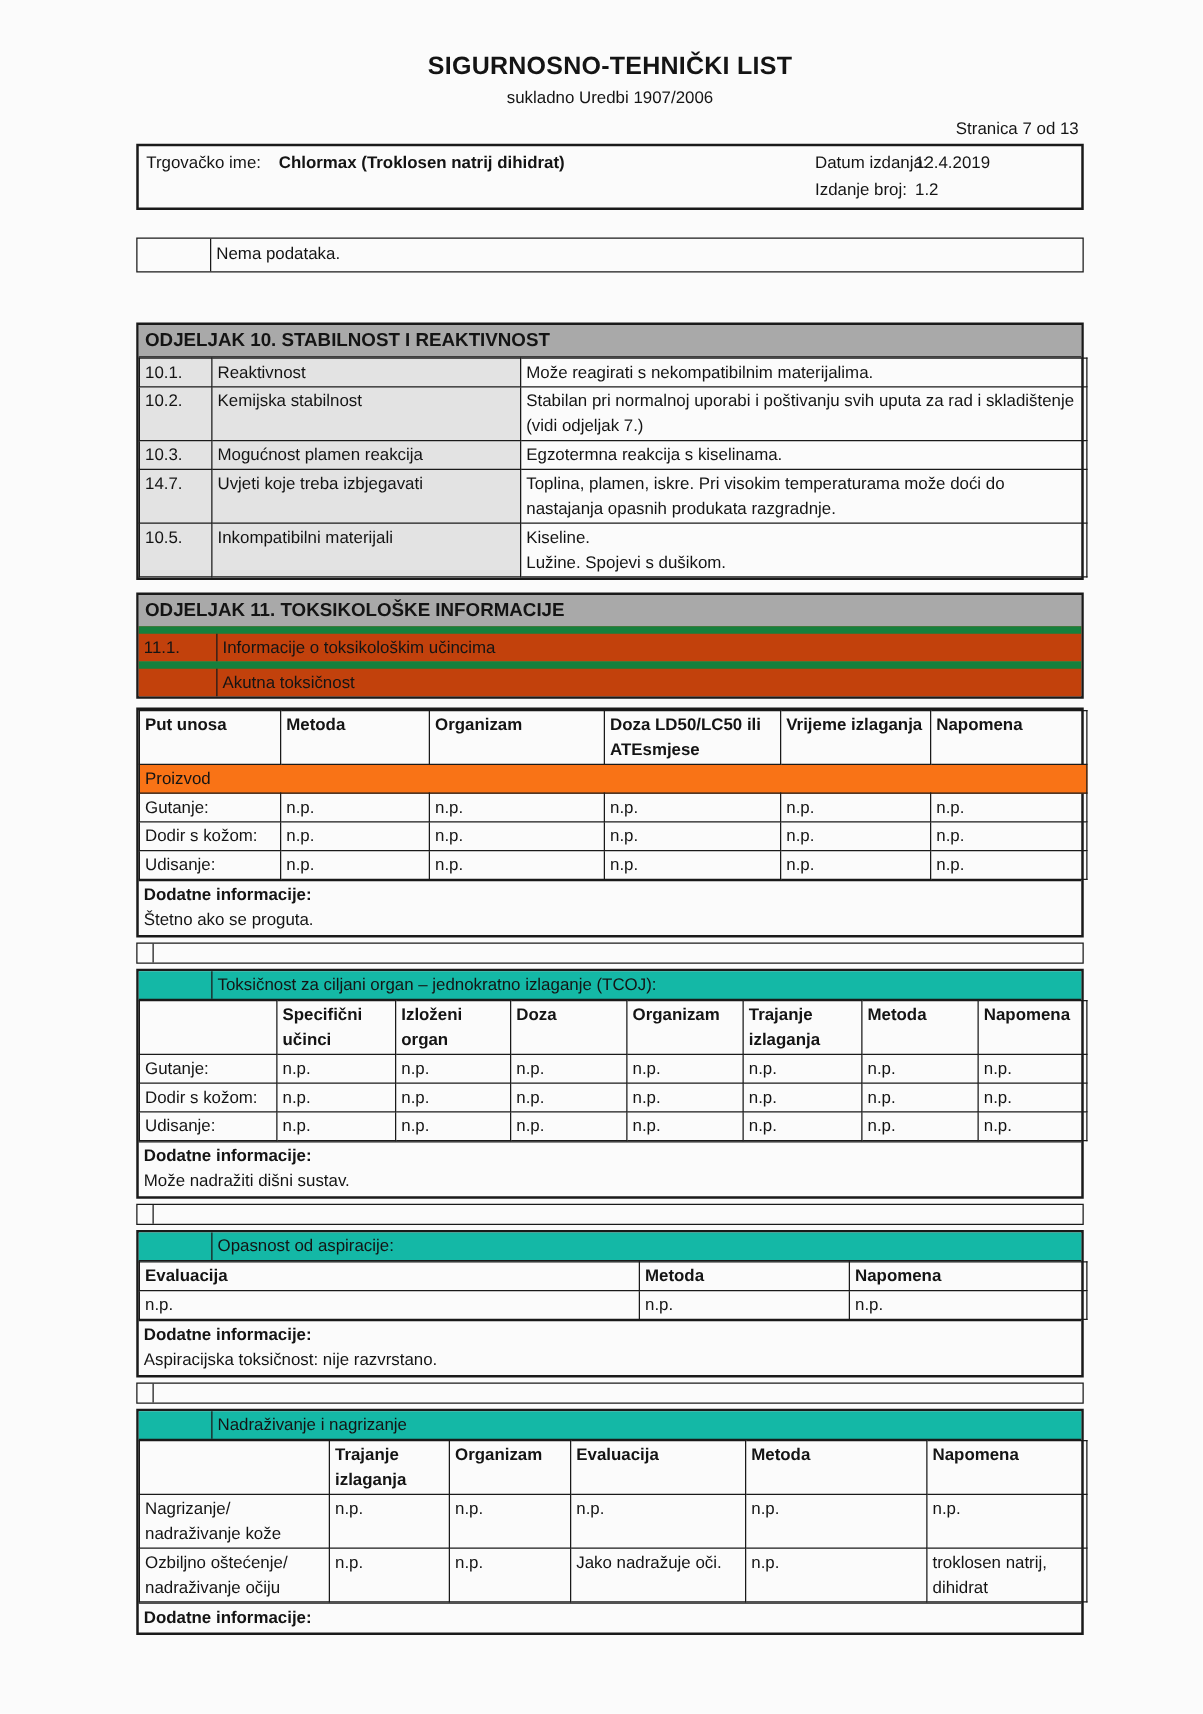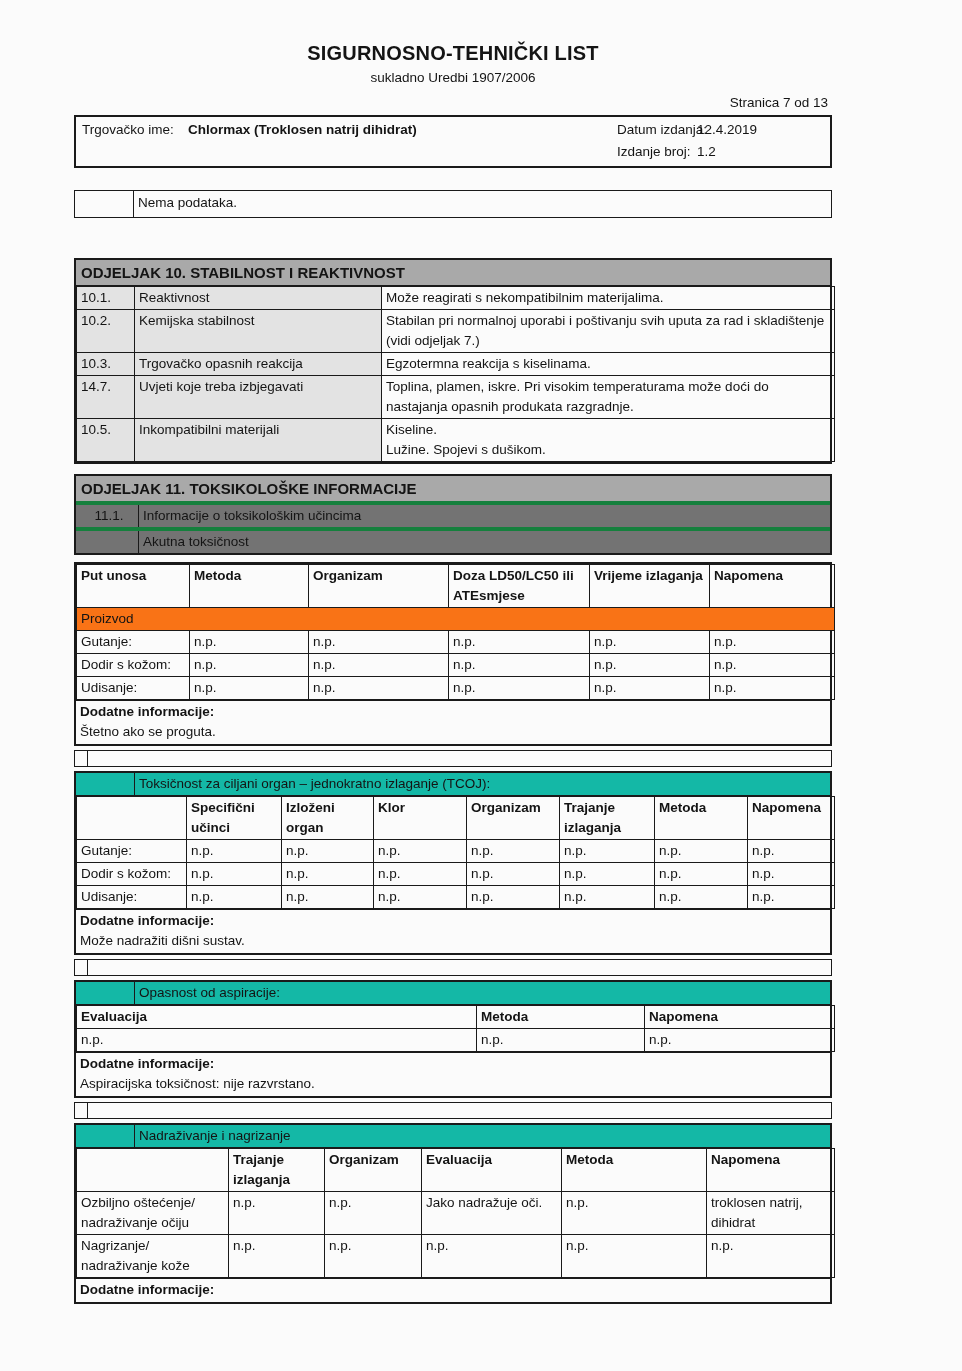--- a/index.html
+++ b/index.html
@@ -1,18 +1,18 @@
 <!DOCTYPE html>
 <html><head>
 <meta charset="utf-8">
 <style>
   html,body{margin:0;padding:0;}
   .page{width:962px;height:1371px;background:#fbfbfb;position:relative;overflow:hidden;
         font-family:"Liberation Sans","DejaVu Sans",sans-serif;color:#141414;}
-  .content{width:758px;margin-left:74px;}
+  .content{width:758px;margin-left:109px;}
   .title{padding-top:42px;text-align:center;font-size:20px;font-weight:bold;letter-spacing:.2px;}
   .subtitle{text-align:center;font-size:13.5px;margin-top:5px;}
   .pageno{text-align:right;font-size:13.5px;margin-top:10px;padding-right:4px;}
 
   .prodbox{border:2px solid #1a1a1a;margin-top:5px;padding:2px 0 3px 0;}
   .prow{position:relative;height:22px;line-height:22px;font-size:13.5px;}
   .prow .l1{position:absolute;left:6px;}
   .prow .l2{position:absolute;left:112px;font-weight:bold;}
   .prow .r1{position:absolute;left:541px;}
   .prow .r2{position:absolute;left:621px;}
@@ -26,21 +26,21 @@
   .secbar{background:#a9a9a9;font-weight:bold;font-size:15px;padding:3px 4px 2px 5px;line-height:20px;}
   .bb{border-bottom:1px solid #1a1a1a;}
 
   table.grid{border-collapse:collapse;width:100%;table-layout:fixed;font-size:13.5px;}
   table.grid td{border:1px solid #1a1a1a;vertical-align:top;padding:1px 4px;line-height:20px;
                 overflow-wrap:break-word;white-space:pre-line;}
   table.grid td.h{font-weight:bold;}
   .grid td.shade{background:#e3e3e3;}
   .grid td.group{background:#f97316;}
 
-  .subrow{display:flex;background:#737373;font-size:13.5px;border-top:4px solid #15803d;text-align:center;}
+  .subrow{display:flex;background:#c2410c;font-size:13.5px;border-top:6px solid #15803d;}
   .subrow .cell0{width:58px;flex:none;border-right:1px solid #1a1a1a;padding:1px 0 1px 4px;line-height:20px;}
   .subrow .txt{padding:1px 4px;line-height:20px;}
 
   .caprow{display:flex;background:#14b8a6;font-size:13.5px;border-bottom:1px solid #1a1a1a;}
   .caprow .cell0{width:58px;flex:none;border-right:1px solid #1a1a1a;}
   .caprow .txt{padding:1px 4px;line-height:20px;}
 
   .addinfo{border-top:1px solid #1a1a1a;padding:1px 4px 2px 4px;font-size:13.5px;line-height:20px;}
   .addinfo .lbl{font-weight:bold;display:block;}
   .addinfo .txt{display:block;}
@@ -90,21 +90,21 @@
           <td class="shade">Reaktivnost</td>
           <td>Može reagirati s nekompatibilnim materijalima.</td>
         </tr>
         <tr>
           <td class="shade">10.2.</td>
           <td class="shade">Kemijska stabilnost</td>
           <td>Stabilan pri normalnoj uporabi i poštivanju svih uputa za rad i skladištenje (vidi odjeljak 7.)</td>
         </tr>
         <tr>
           <td class="shade">10.3.</td>
-          <td class="shade">Trgovačko opasnih reakcija</td>
+          <td class="shade">Mogućnost plamen reakcija</td>
           <td>Egzotermna reakcija s kiselinama.</td>
         </tr>
         <tr>
           <td class="shade">14.7.</td>
           <td class="shade">Uvjeti koje treba izbjegavati</td>
           <td>Toplina, plamen, iskre. Pri visokim temperaturama može doći do nastajanja opasnih produkata razgradnje.</td>
         </tr>
         <tr>
           <td class="shade">10.5.</td>
           <td class="shade">Inkompatibilni materijali</td>
@@ -199,21 +199,21 @@
             <col style="width:93px">
             <col style="width:95px">
             <col style="width:93px">
             <col style="width:87px">
           </colgroup>
         <tbody>
             <tr>
           <td class="h"></td>
           <td class="h">Specifični učinci</td>
           <td class="h">Izloženi organ</td>
-          <td class="h">Klor</td>
+          <td class="h">Doza</td>
           <td class="h">Organizam</td>
           <td class="h">Trajanje izlaganja</td>
           <td class="h">Metoda</td>
           <td class="h">Napomena</td>
         </tr>
         <tr>
           <td>Gutanje:</td>
           <td>n.p.</td>
           <td>n.p.</td>
           <td>n.p.</td>
@@ -305,37 +305,37 @@
         <tbody>
             <tr>
           <td class="h"></td>
           <td class="h">Trajanje izlaganja</td>
           <td class="h">Organizam</td>
           <td class="h">Evaluacija</td>
           <td class="h">Metoda</td>
           <td class="h">Napomena</td>
         </tr>
         <tr>
+          <td>Nagrizanje/
+nadraživanje kože</td>
+          <td>n.p.</td>
+          <td>n.p.</td>
+          <td>n.p.</td>
+          <td>n.p.</td>
+          <td>n.p.</td>
+        </tr>
+        <tr>
           <td>Ozbiljno oštećenje/
 nadraživanje očiju</td>
           <td>n.p.</td>
           <td>n.p.</td>
           <td>Jako nadražuje oči.</td>
           <td>n.p.</td>
           <td>troklosen natrij, dihidrat</td>
         </tr>
-        <tr>
-          <td>Nagrizanje/
-nadraživanje kože</td>
-          <td>n.p.</td>
-          <td>n.p.</td>
-          <td>n.p.</td>
-          <td>n.p.</td>
-          <td>n.p.</td>
-        </tr>
       </tbody>
         </table>
       <div class="addinfo">
         <span class="lbl">Dodatne informacije:</span>
       </div>
     </div>
 
   </div>
 </div>
 

